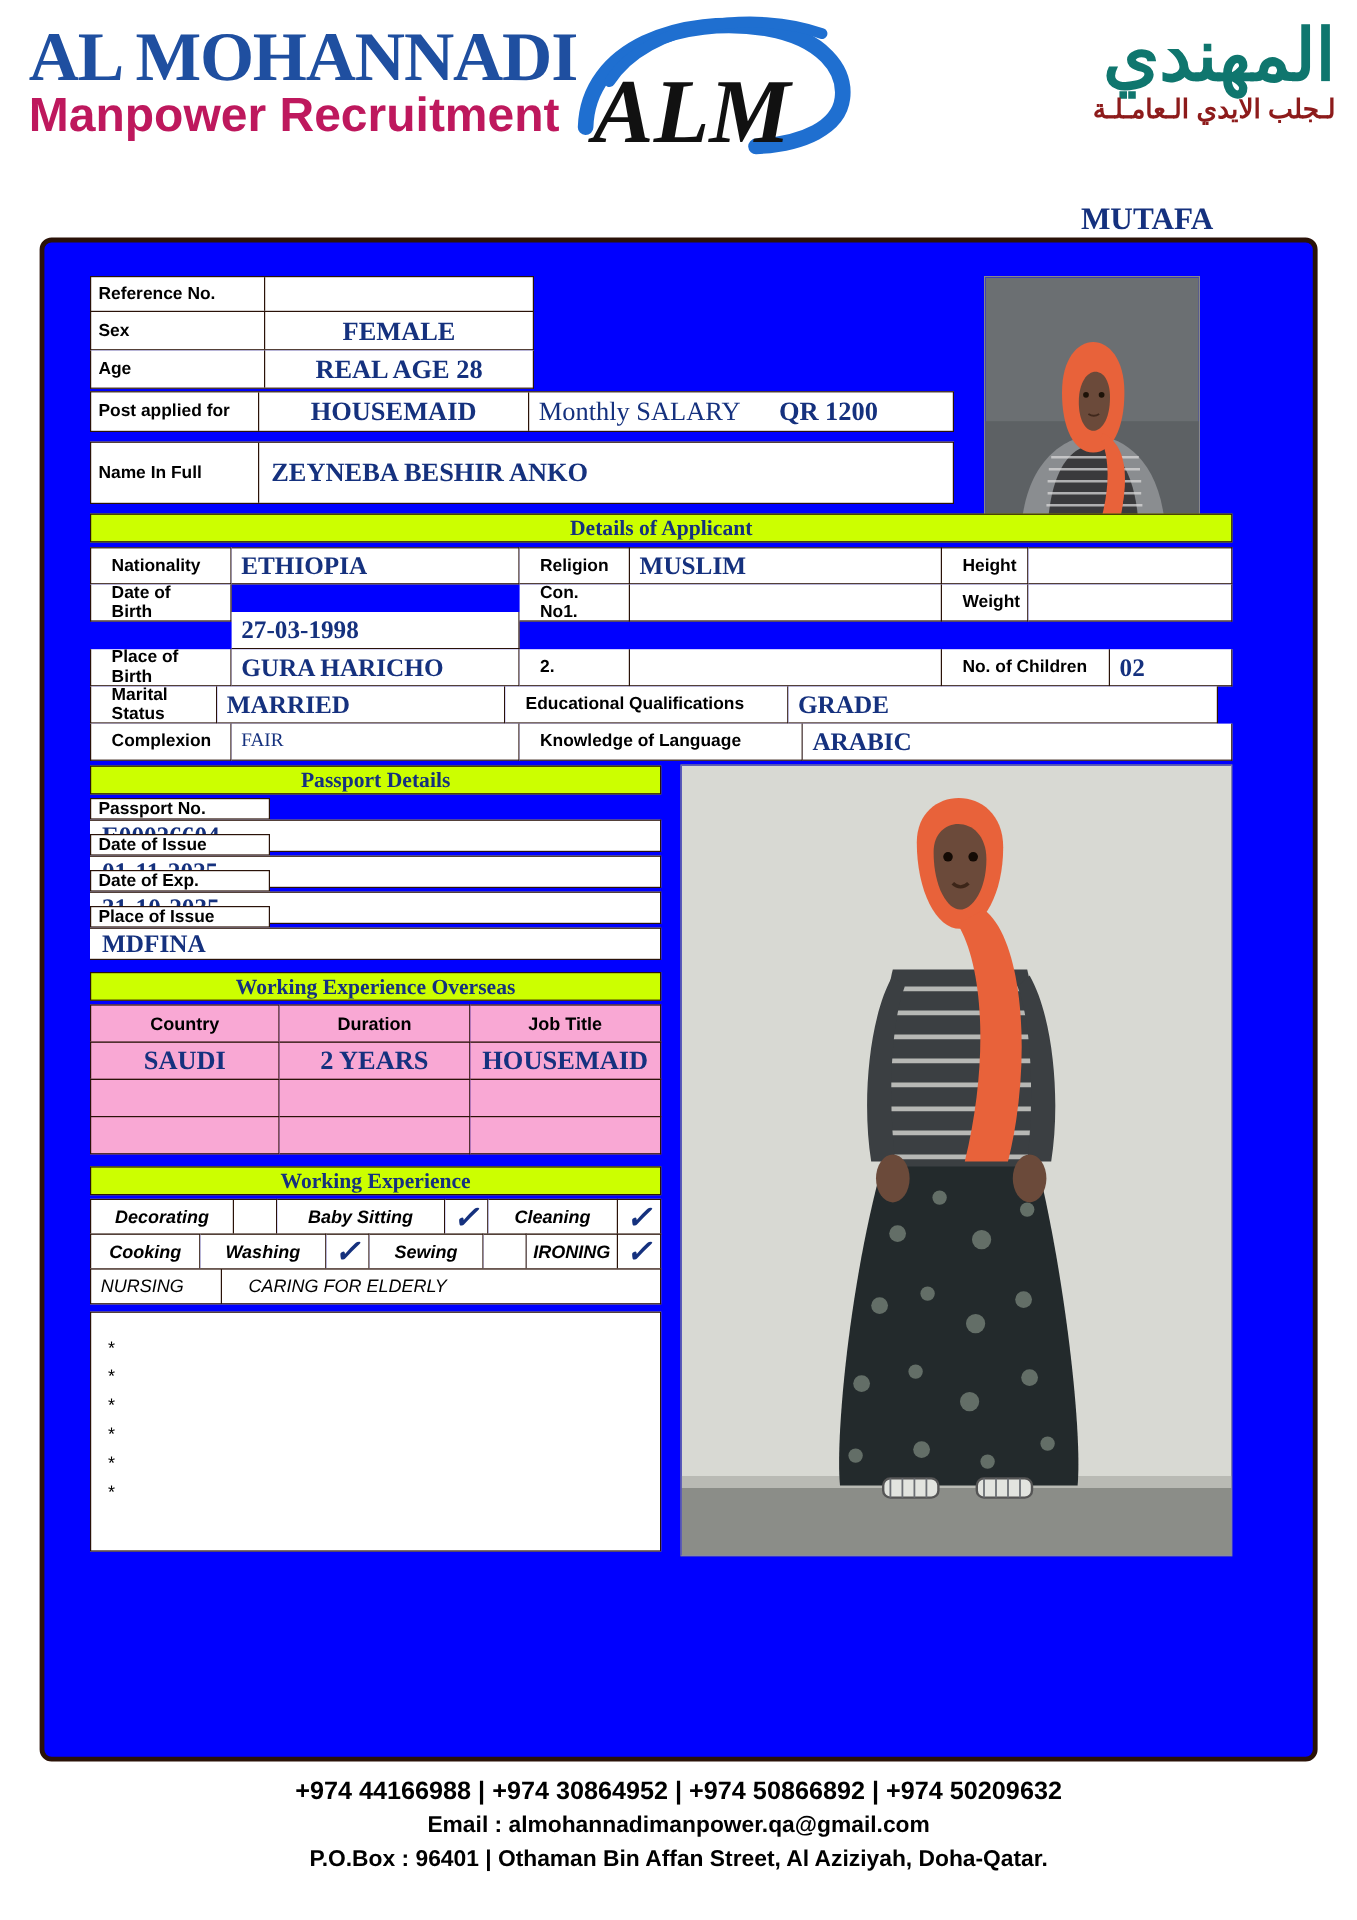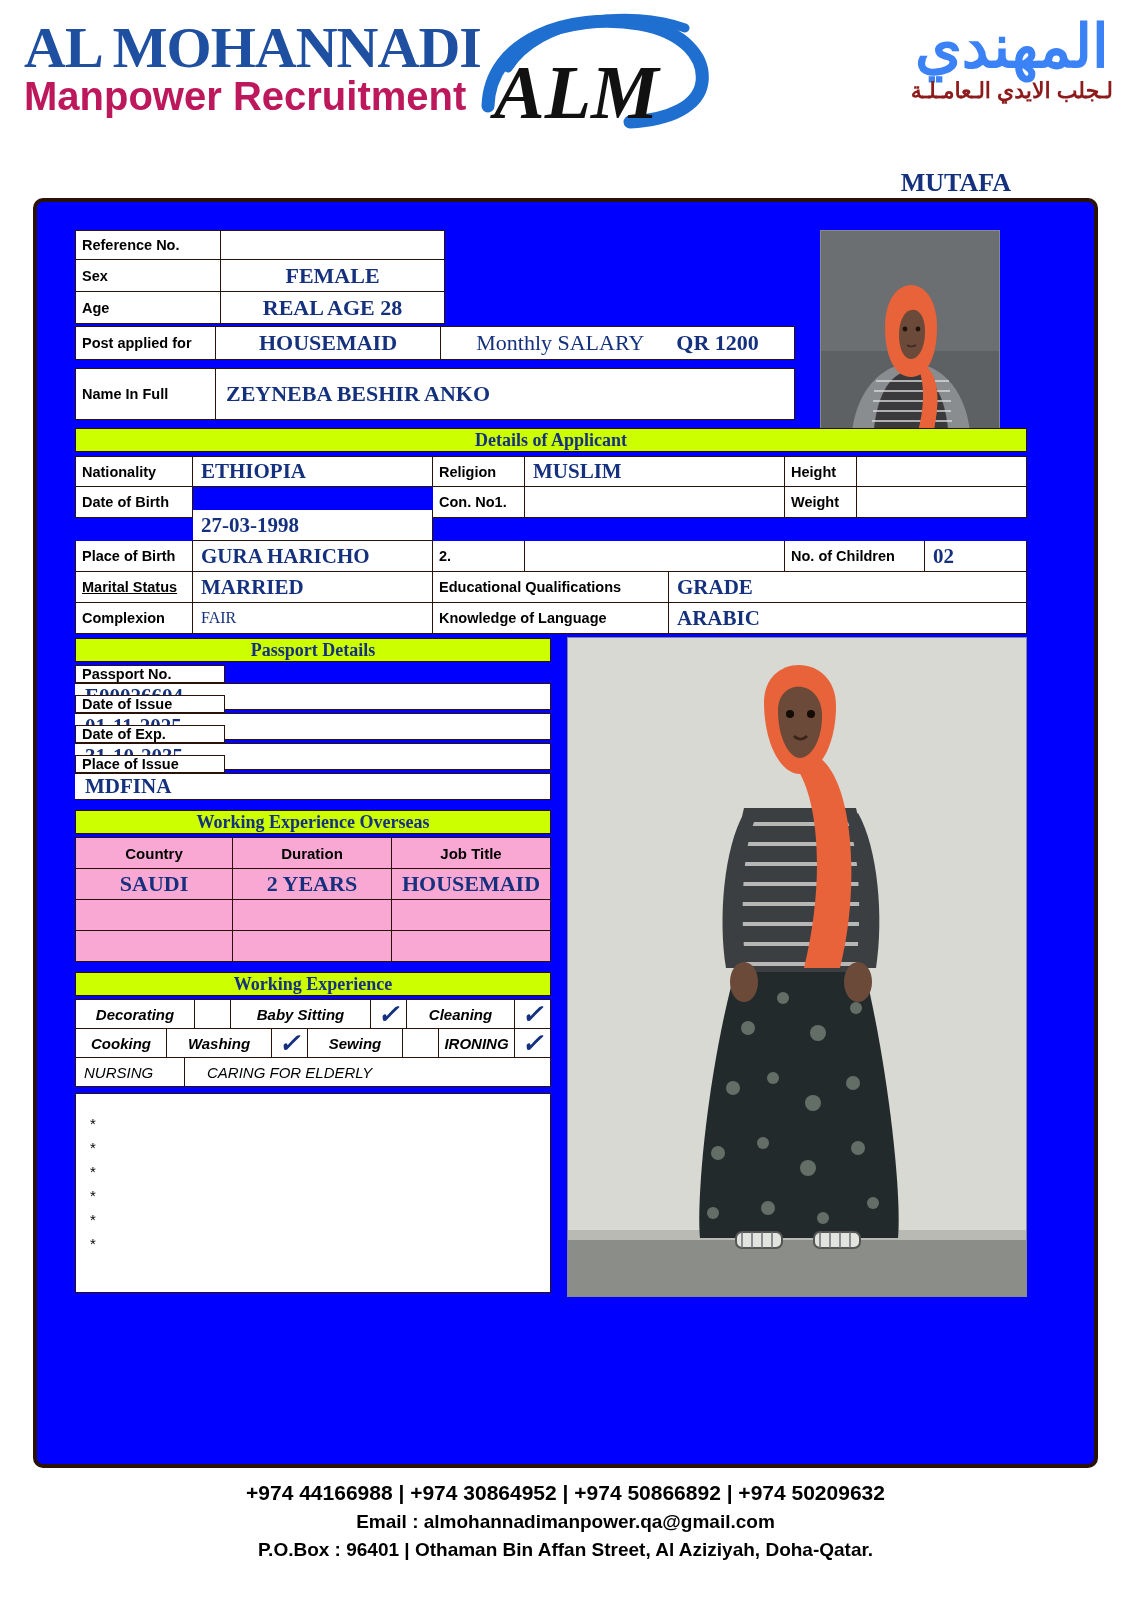--- a/index.html
+++ b/index.html
@@ -34,22 +34,22 @@
     margin-top:-4px;
     white-space:nowrap;
   }
   .alm-logo {
     position:absolute; left:480px; top:10px; width:230px; height:150px;
   }
   .arabic {
     position:absolute; right:18px; top:14px; text-align:right;
   }
   .arabic .ar1 {
-    font-size:60px; font-weight:bold; color:#3b82f6;
-    letter-spacing:4px; line-height:66px; direction:rtl;text-align:center;
+    font-size:60px; font-weight:bold; color:#0f766e;
+    letter-spacing:4px; line-height:66px; direction:rtl;
   }
   .arabic .ar2 {
     font-size:22px; font-weight:bold; color:#8d1b1b;
     direction:rtl; margin-top:-2px;
   }
   .mutafa {
     position:absolute; right:120px; top:168px;
     font-family:"Liberation Serif", serif;
     font-size:26px; font-weight:bold; color:#15317e;
   }
@@ -81,21 +81,21 @@
   .refrow .k { width:145px; border-right:1px solid #2a1208; display:flex; align-items:center; }
   .refrow .v { flex:1; display:flex; align-items:center; justify-content:center; }
 
   .sexrow { width:370px; height:32px; display:flex; border-top:0; }
   .sexrow .k { width:145px; border-right:1px solid #2a1208; display:flex; align-items:center; }
   .sexrow .v { flex:1; display:flex; align-items:center; justify-content:center; }
 
   .postrow { position:absolute; left:38px; top:124px; width:720px; height:34px; display:flex; }
   .postrow .k { width:140px; border-right:1px solid #2a1208; display:flex; align-items:center; }
   .postrow .v { width:225px; border-right:1px solid #2a1208; display:flex; align-items:center; justify-content:center; }
-  .postrow .sal { flex:1; display:flex; align-items:center; justify-content:center; gap:16px; }
+  .postrow .sal { flex:1; display:flex; align-items:center; gap:16px; }
 
   .namerow { position:absolute; left:38px; top:166px; width:720px; height:52px; display:flex; }
   .namerow .k { width:140px; border-right:1px solid #2a1208; display:flex; align-items:center; }
   .namerow .v { flex:1; display:flex; align-items:center; padding-left:10px; }
 
   .photo1 {
     position:absolute; left:783px; top:28px; width:180px; height:210px;
     overflow:hidden; border:1px solid #888;
   }
 
@@ -106,21 +106,21 @@
     font-family:"Liberation Serif", serif;
     font-size:18px; font-weight:bold; color:#15317e;
     height:24px; line-height:22px;
   }
   .bar-applicant { position:absolute; left:38px; top:226px; width:952px; }
 
   
   .details { position:absolute; left:38px; top:254px; width:952px; }
   .drow { display:flex; }
   .c { border:1px solid #2a1208; background:#fff; display:flex; align-items:center; }
-  .c.k { font-size:14.5px; font-weight:bold; padding:0 6px; }
+  .c.k { font-size:14.5px; font-weight:bold; padding:0 17px; }
   .c.v { font-family:"Liberation Serif", serif; font-size:21px; color:#15317e; font-weight:bold; padding:0 8px; }
   .c.v.sm { font-size:16px; font-weight:normal; }
 
   
   .bar-passport { position:absolute; left:38px; top:436px; width:476px; }
   .passport { position:absolute; left:38px; top:463px; width:476px; }
   .prow { display:flex; height:31px;flex-direction:column; }
   .prow .pk { width:150px; border:1px solid #2a1208; background:#fff; display:flex; align-items:center; padding-left:6px; font-size:14.5px; font-weight:bold; }
   .prow .pv { flex:1; border:1px solid #2a1208; border-left:0; background:#fff; display:flex; align-items:center; padding-left:10px;
               font-family:"Liberation Serif", serif; font-size:21px; color:#15317e; font-weight:bold; }
@@ -266,21 +266,21 @@
     </div>
     <div class="drow">
       <div class="c k" style="width:118px;height:31px;border-top:0;">Place of Birth</div>
       <div class="c v" style="width:240px;height:31px;border-left:0;border-top:0;">GURA HARICHO</div>
       <div class="c k" style="width:92px;height:31px;border-left:0;border-top:0;">2.</div>
       <div class="c v" style="width:260px;height:31px;border-left:0;border-top:0;"></div>
       <div class="c k" style="width:140px;height:31px;border-left:0;border-top:0;">No. of Children</div>
       <div class="c v" style="width:102px;height:31px;border-left:0;border-top:0;">02</div>
     </div>
     <div class="drow">
-      <div class="c k" style="width:118px;height:31px;border-top:0;text-decoration:underline;">Marital Status</div>
+      <div class="c k" style="width:106px;height:31px;border-top:0;">Marital Status</div>
       <div class="c v" style="width:240px;height:31px;border-left:0;border-top:0;">MARRIED</div>
       <div class="c k" style="width:236px;height:31px;border-left:0;border-top:0;">Educational Qualifications</div>
       <div class="c v" style="width:358px;height:31px;border-left:0;border-top:0;">GRADE</div>
     </div>
     <div class="drow">
       <div class="c k" style="width:118px;height:31px;border-top:0;">Complexion</div>
       <div class="c v sm" style="width:240px;height:31px;border-left:0;border-top:0;">FAIR</div>
       <div class="c k" style="width:236px;height:31px;border-left:0;border-top:0;">Knowledge of Language</div>
       <div class="c v" style="width:358px;height:31px;border-left:0;border-top:0;">ARABIC</div>
     </div>

